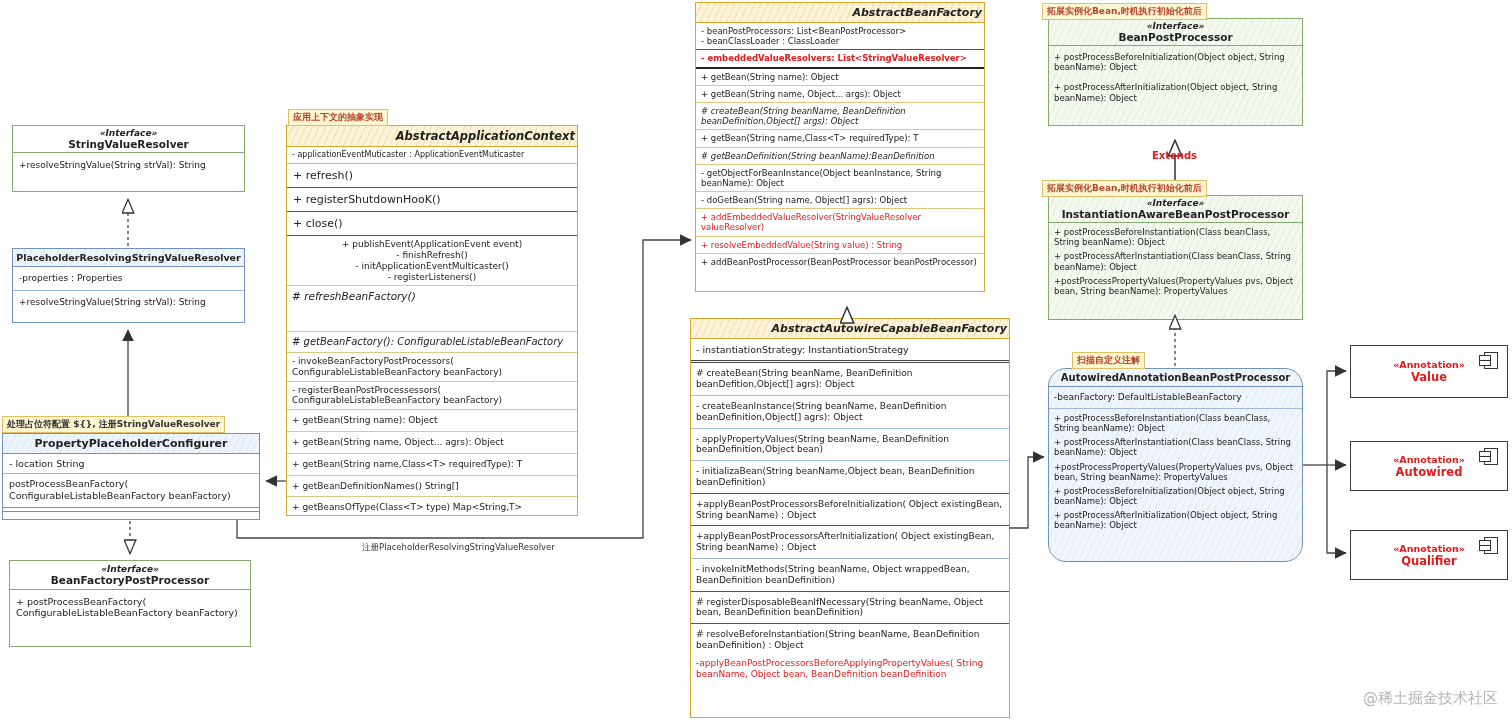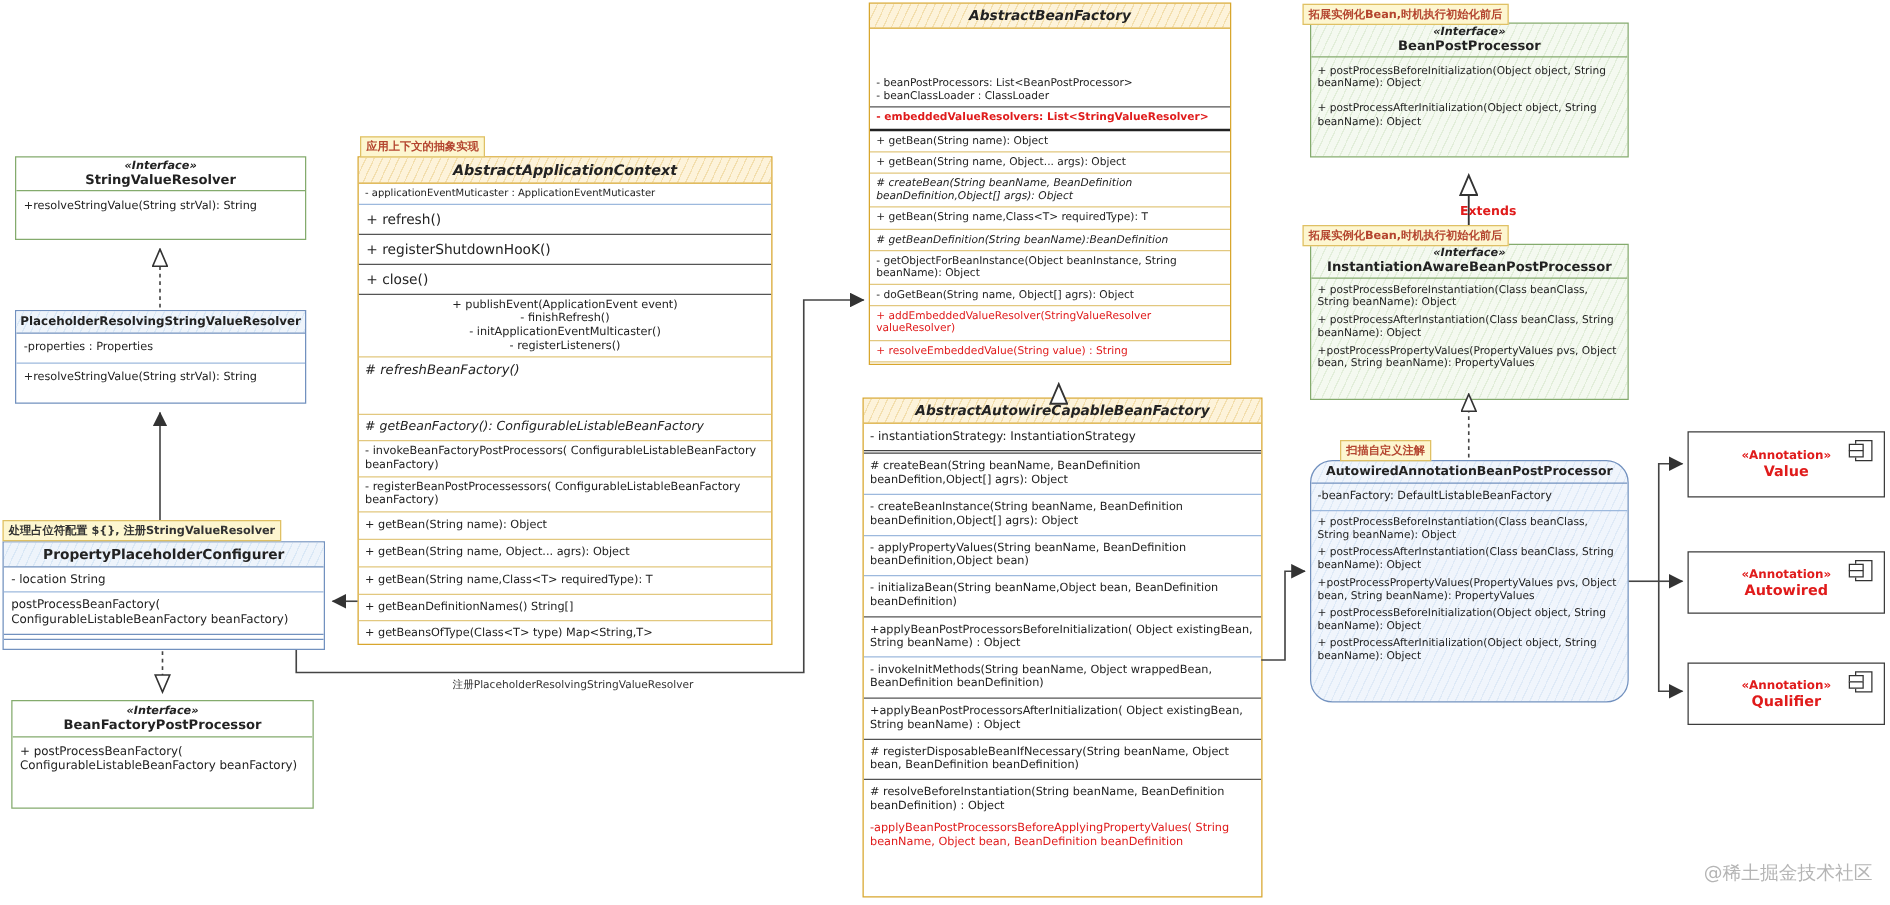--- a/index.html
+++ b/index.html
@@ -12,21 +12,21 @@
   .b-green  { border-color:#84ab6d; }
   .b-blue   { border-color:#7291bf; }
   .b-dark   { border-color:#3c3c3c; }
 
   .hatch-yellow { background:repeating-linear-gradient(115deg,#fdf3da 0px,#fdf3da 5px,#f3dfae 5px,#f3dfae 6px); }
   .hatch-blue   { background:repeating-linear-gradient(115deg,#eef4fb 0px,#eef4fb 5px,#dae8f6 5px,#dae8f6 6px); }
   .fill-green   { background:repeating-linear-gradient(115deg,#f4f9f0 0px,#f4f9f0 5px,#e2eeda 5px,#e2eeda 6px); }
   .fill-blue    { background:repeating-linear-gradient(115deg,#f0f5fc 0px,#f0f5fc 5px,#dfeaf7 5px,#dfeaf7 6px);border-radius:18px; }
 
   .hdr { text-align:center; font-weight:bold; font-size:11px; padding:3px 2px; }
-  .hdr.it { font-style:italic; }
+  .hdr.it { font-style:italic;text-align:right; }
   .stereo { display:block; font-style:italic; font-weight:bold; font-size:9px; }
   .iname  { display:block; font-weight:bold; font-size:10.5px; }
 
   .rw { padding:3px 5px; font-size:9px; line-height:1.2; border-top:1px solid #e2c87f; }
   .rw.sm { font-size:8px; }
   .rw.lg { font-size:11px; padding:5px 6px; }
   .rw.nb { border-top:none; }
   .rw.it { font-style:italic; }
   .rw.red { color:#e01b1b; }
   .sep-b .rw { border-top-color:#9db9dd; }
@@ -89,21 +89,21 @@
 
   <path d="M847,318 L847,308" fill="none" stroke="#333" stroke-width="1.5" marker-end="url(#triOpen)"></path>
 </svg>
 
 <div class="note" style="left:1042px;top:3px;">拓展实例化Bean,时机执行初始化前后</div>
 <div class="note" style="left:1042px;top:180px;">拓展实例化Bean,时机执行初始化前后</div>
 <div class="note" style="left:1072px;top:352px;">扫描自定义注解</div>
 <div class="note" style="left:288px;top:109px;">应用上下文的抽象实现</div>
 <div class="note dark" style="left:2px;top:416px;">处理占位符配置 ${}, 注册StringValueResolver</div>
 
-<div class="edge-label red" style="left:1152px;top:164px;margin-left:16px;">Extends</div>
+<div class="edge-label red" style="left:1152px;top:150px;">Extends</div>
 <div class="edge-label" style="left:362px;top:542px;">注册PlaceholderResolvingStringValueResolver</div>
 
 <div class="box b-green" style="left:12px;top:125px;width:233px;height:67px;">
   <div class="hdr" style="border-bottom:1px solid #84ab6d;padding:2px;">
     <span class="stereo">«Interface»</span>
     <span class="iname">StringValueResolver</span>
   </div>
   <div class="rw nb" style="padding:7px 6px;">+resolveStringValue(String strVal): String</div>
 </div>
 
@@ -121,21 +121,21 @@
 </div>
 
 <div class="box b-green" style="left:9px;top:560px;width:242px;height:87px;">
   <div class="hdr" style="border-bottom:1px solid #84ab6d;padding:3px;">
     <span class="stereo">«Interface»</span>
     <span class="iname">BeanFactoryPostProcessor</span>
   </div>
   <div class="rw nb" style="padding:6px;font-size:9.5px;">+ postProcessBeanFactory( ConfigurableListableBeanFactory beanFactory)</div>
 </div>
 
-<div class="box b-yellow" style="left:286px;top:125px;width:332px;height:391px;">
+<div class="box b-yellow" style="left:286px;top:125px;width:292px;height:391px;">
   <div class="hdr hatch-yellow it" style="font-size:11.5px;border-bottom:1px solid #d8a62d;">AbstractApplicationContext</div>
   <div class="rw nb sm" style="border-bottom:1px solid #9db9dd;">- applicationEventMuticaster : ApplicationEventMuticaster</div>
   <div class="rw nb lg">+ refresh()</div>
   <div class="rw lg sep-d">+ registerShutdownHooK()</div>
   <div class="rw lg sep-d">+ close()</div>
   <div class="rw sep-d" style="padding:3px 5px;text-align:center;">
     <div class="sm">+ publishEvent(ApplicationEvent event)</div>
     <div class="sm">- finishRefresh()</div>
     <div class="sm">- initApplicationEventMulticaster()</div>
     <div class="sm">- registerListeners()</div>
@@ -146,21 +146,21 @@
   <div class="rw">- registerBeanPostProcessessors( ConfigurableListableBeanFactory beanFactory)</div>
   <div class="rw" style="padding:5px;">+ getBean(String name): Object</div>
   <div class="rw" style="padding:5px;">+ getBean(String name,  Object... agrs): Object</div>
   <div class="rw" style="padding:5px;">+ getBean(String name,Class&lt;T&gt; requiredType): T</div>
   <div class="rw" style="padding:5px;">+ getBeanDefinitionNames() String[]</div>
   <div class="rw" style="padding:5px;">+ getBeansOfType(Class&lt;T&gt; type) Map&lt;String,T&gt;</div>
 </div>
 
 <div class="box b-yellow" style="left:695px;top:2px;width:290px;height:290px;">
   <div class="hdr hatch-yellow it" style="border-bottom:1px solid #d8a62d;">AbstractBeanFactory</div>
-  <div class="rw nb" style="padding:3px 5px 0 5px;font-size:8.5px;margin-top:36px;">- beanPostProcessors: List&lt;BeanPostProcessor&gt;</div>
+  <div class="rw nb" style="padding:3px 5px 0 5px;font-size:8.5px;">- beanPostProcessors: List&lt;BeanPostProcessor&gt;</div>
   <div class="rw nb" style="padding:0 5px 3px 5px;font-size:8.5px;">- beanClassLoader : ClassLoader</div>
   <div class="rw red sep-d" style="font-size:8.5px;border-bottom:2.5px solid #222;font-weight:bold;">- embeddedValueResolvers: List&lt;StringValueResolver&gt;</div>
   <div class="rw nb" style="font-size:8.5px;">+ getBean(String name): Object</div>
   <div class="rw" style="font-size:8.5px;">+ getBean(String name,  Object... args): Object</div>
   <div class="rw it" style="font-size:8.5px;"># createBean(String beanName, BeanDefinition beanDefinition,Object[] args): Object</div>
   <div class="rw" style="font-size:8.5px;">+ getBean(String name,Class&lt;T&gt; requiredType): T</div>
   <div class="rw it" style="font-size:8.5px;"># getBeanDefinition(String beanName):BeanDefinition</div>
   <div class="rw" style="font-size:8.5px;">- getObjectForBeanInstance(Object beanInstance, String beanName): Object</div>
   <div class="rw" style="font-size:8.5px;">- doGetBean(String name,  Object[] agrs): Object</div>
   <div class="rw red" style="font-size:8.5px;">+ addEmbeddedValueResolver(StringValueResolver valueResolver)</div>
@@ -169,22 +169,22 @@
 </div>
 
 <div class="box b-yellow sep-b" style="left:690px;top:318px;width:320px;height:400px;">
   <div class="hdr hatch-yellow it" style="border-bottom:1px solid #d8a62d;">AbstractAutowireCapableBeanFactory</div>
   <div class="rw nb" style="font-size:9.5px;padding:5px;border-bottom:3px double #444;">- instantiationStrategy: InstantiationStrategy</div>
   <div class="rw nb" style="padding:5px;"># createBean(String beanName, BeanDefinition beanDefition,Object[] agrs): Object</div>
   <div class="rw" style="padding:5px;">- createBeanInstance(String beanName, BeanDefinition beanDefinition,Object[] agrs): Object</div>
   <div class="rw" style="padding:5px;">- applyPropertyValues(String beanName, BeanDefinition beanDefinition,Object bean)</div>
   <div class="rw" style="padding:5px;">- initializaBean(String beanName,Object bean,  BeanDefinition beanDefinition)</div>
   <div class="rw sep-d" style="padding:5px;">+applyBeanPostProcessorsBeforeInitialization( Object existingBean, String beanName) : Object</div>
+  <div class="rw sep-d" style="padding:5px;">+applyBeanPostProcessorsAfterInitialization( Object existingBean, String beanName) : Object</div>
   <div class="rw" style="padding:5px;">- invokeInitMethods(String beanName, Object wrappedBean, BeanDefinition beanDefinition)</div>
-  <div class="rw sep-d" style="padding:5px;">+applyBeanPostProcessorsAfterInitialization( Object existingBean, String beanName) : Object</div>
   <div class="rw sep-d" style="padding:5px;"># registerDisposableBeanIfNecessary(String beanName, Object bean, BeanDefinition beanDefinition)</div>
   <div class="rw sep-d" style="padding:5px;"># resolveBeforeInstantiation(String beanName,  BeanDefinition beanDefinition) : Object</div>
   <div class="rw red nb" style="padding:2px 5px;">-applyBeanPostProcessorsBeforeApplyingPropertyValues( String beanName, Object bean, BeanDefinition beanDefinition</div>
 </div>
 
 <div class="box b-green fill-green" style="left:1048px;top:18px;width:255px;height:108px;">
   <div class="hdr" style="border-bottom:1px solid #84ab6d;padding:2px;">
     <span class="stereo">«Interface»</span>
     <span class="iname">BeanPostProcessor</span>
   </div>

